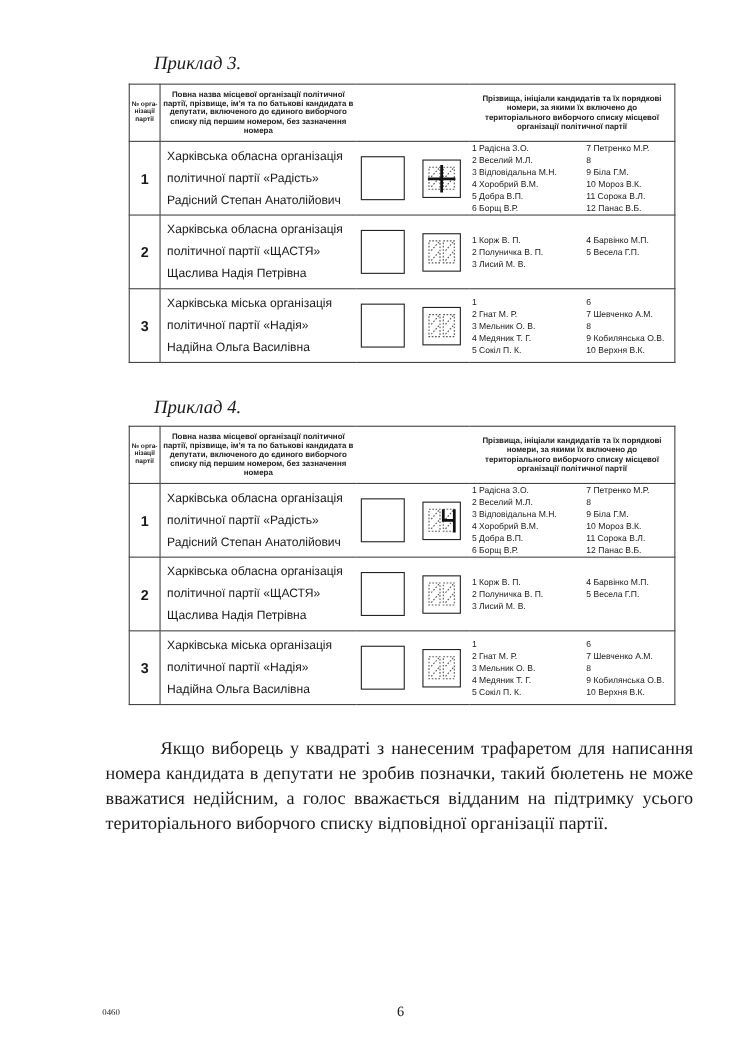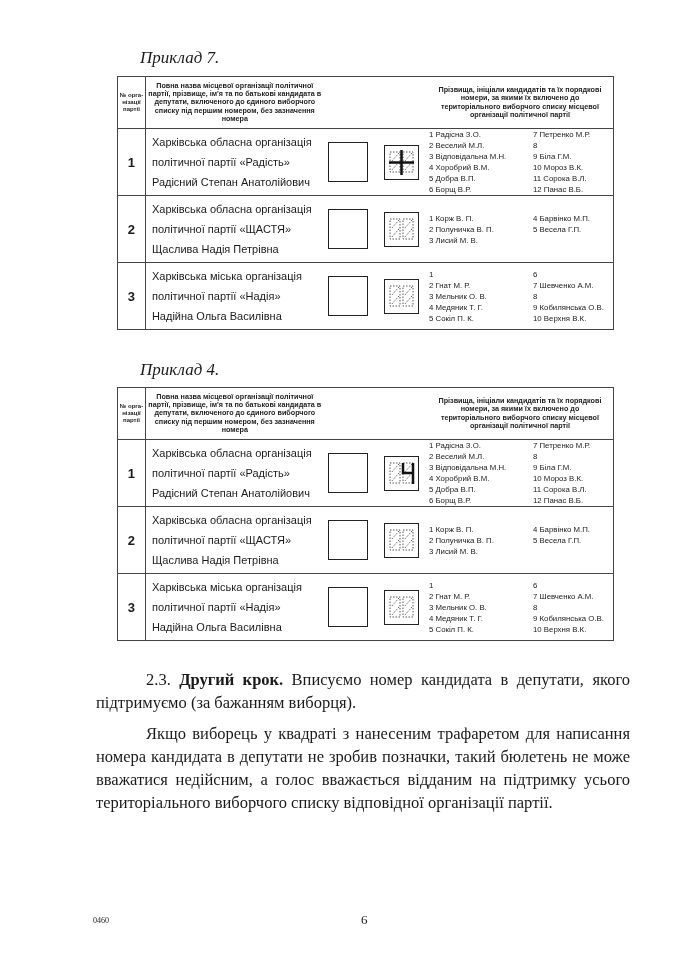--- a/index.html
+++ b/index.html
@@ -22,21 +22,21 @@
   .cands .colA{width:92px;padding-left:2px;}
   .cands .colB{width:80px;}
   .text{position:absolute;left:96px;width:534px;font-family:"Liberation Serif",serif;font-size:16.5px;line-height:23px;text-align:justify;}
   .text p{margin:0 0 8px 0;text-indent:50px;}
   .footer-code{position:absolute;left:93px;top:916px;font-family:"Liberation Serif",serif;font-size:8px;}
   .page-num{position:absolute;left:361px;top:912px;font-family:"Liberation Serif",serif;font-size:13px;}
 </style>
 </head>
 <body>
 
-<div class="example-title" style="top:48px">Приклад 7.</div>
+<div class="example-title" style="top:48px">Приклад 3.</div>
 <table class="ballot" style="top:76px">
     <tbody>
       <tr class="hdr" style="height:52px">
     <th class="c-num">№ орга-нізації партії</th>
     <th class="c-name" style="border-right:none">Повна назва місцевої організації політичної партії, прізвище, ім'я та по батькові кандидата в депутати, включеного до єдиного виборчого списку під першим номером, без зазначення номера</th>
     <th style="border-left:none;border-right:none"></th>
     <th style="border-left:none;padding:0 6px">Прізвища, ініціали кандидатів та їх порядкові номери, за якими їх включено до територіального виборчого списку місцевої організації політичної партії</th>
       </tr>
       <tr class="row">
       <td class="num">1</td>
@@ -255,18 +255,17 @@
               <div>9 Кобилянська О.В.</div>
               <div>10 Верхня В.К.</div>
             </div>
           </div>
         </td>
       </tr>
     </tbody>
   </table>
 
 <div class="text" style="top:668px">
-  <p><span>2.3.</span> <b>Другий крок.</b> <span>Вписуємо номер кандидата в депутати, якого підтримуємо (за бажанням виборця).</span></p>
   <p>Якщо виборець у квадраті з нанесеним трафаретом для написання номера кандидата в депутати не зробив позначки, такий бюлетень не може вважатися недійсним, а голос вважається відданим на підтримку усього територіального виборчого списку відповідної організації партії.</p>
 </div>
 
 <div class="footer-code">0460</div>
 <div class="page-num">6</div>
 
 </body></html>

